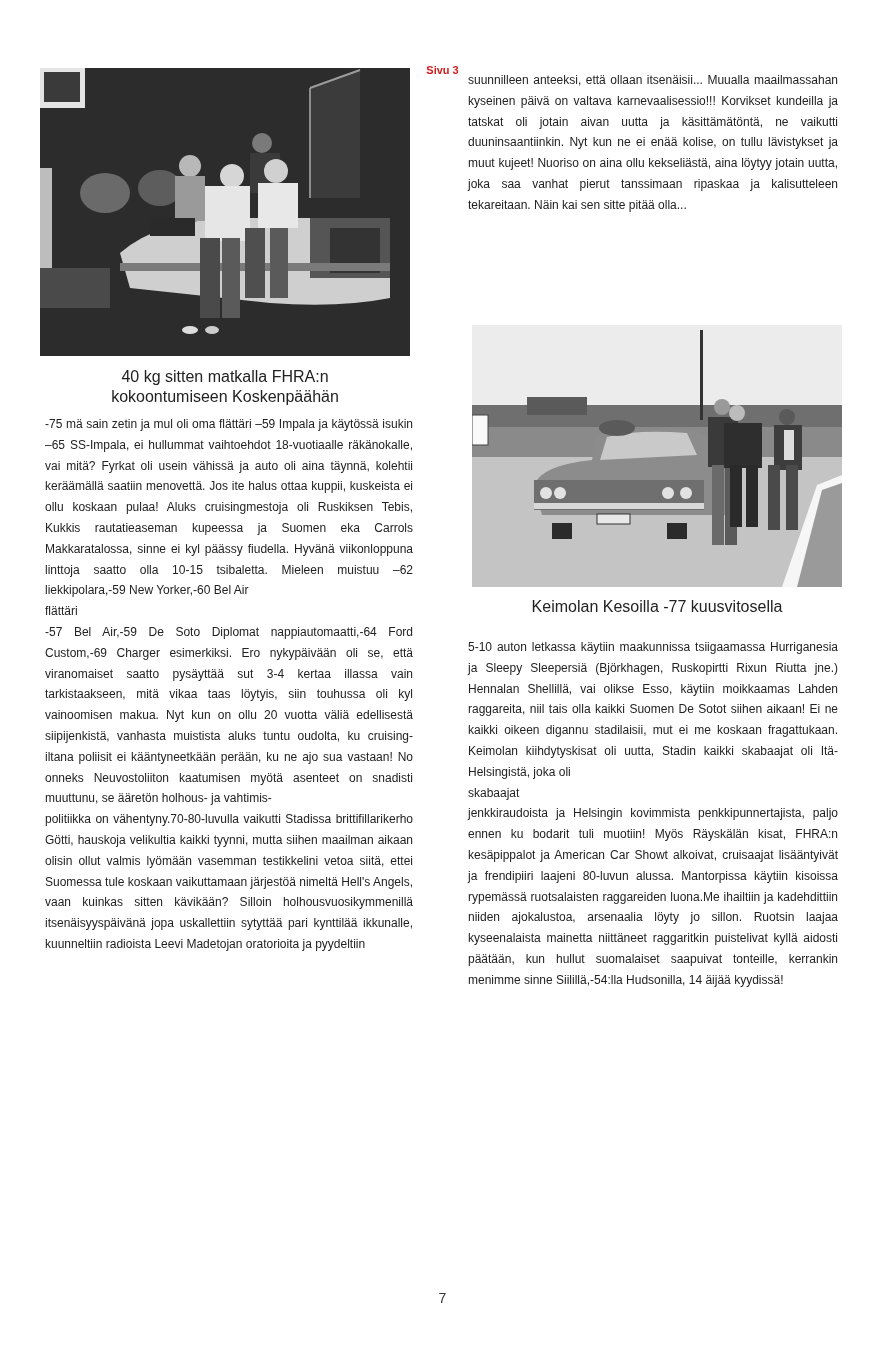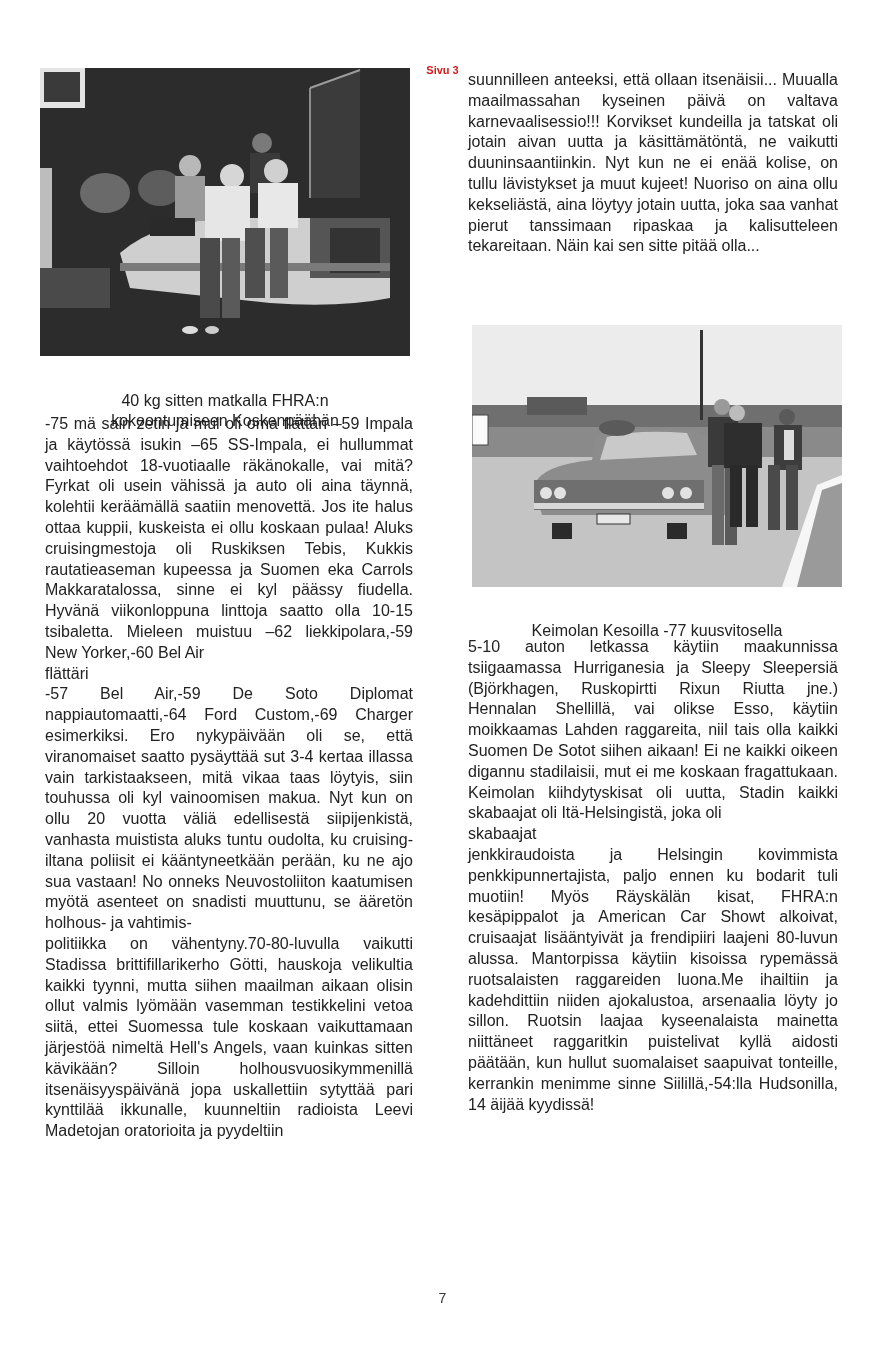--- a/index.html
+++ b/index.html
@@ -2,22 +2,22 @@
 <html><head>
 <meta charset="utf-8">
 <style>
   html, body { margin:0; padding:0; background:#ffffff; }
   body { width:885px; height:1345px; position:relative; overflow:hidden;
          font-family:"Liberation Sans", sans-serif; color:#222; }
   .header { position:absolute; left:0; width:885px; top:20px; text-align:center;
             font-size:11px; font-weight:bold; color:#d21c1c;margin-top:44px; }
   .photo { position:absolute; overflow:hidden; }
   .photo svg { display:block; width:100%; height:100%; }
-  .caption { position:absolute; text-align:center; font-size:16px; line-height:20px; color:#222;margin-top:24px; }
-  .col { position:absolute; font-size:16px; line-height:20.8px; text-align:justify; color:#222; }
+  .caption { position:absolute; text-align:center; font-size:16px; line-height:20px; color:#222; }
+  .col { position:absolute; font-size:12px; line-height:20.8px; text-align:justify; color:#222; }
   .col p { margin:0; }
   .col p.l { text-align:left; }
   .pagenum { position:absolute; left:0; width:885px; top:1290px; text-align:center; font-size:14px; color:#333; }
 </style>
 </head>
 <body>
 
 <div class="header">Sivu 3</div>
 
 <div class="photo" style="left:40px; top:68px; width:370px; height:288px;">

